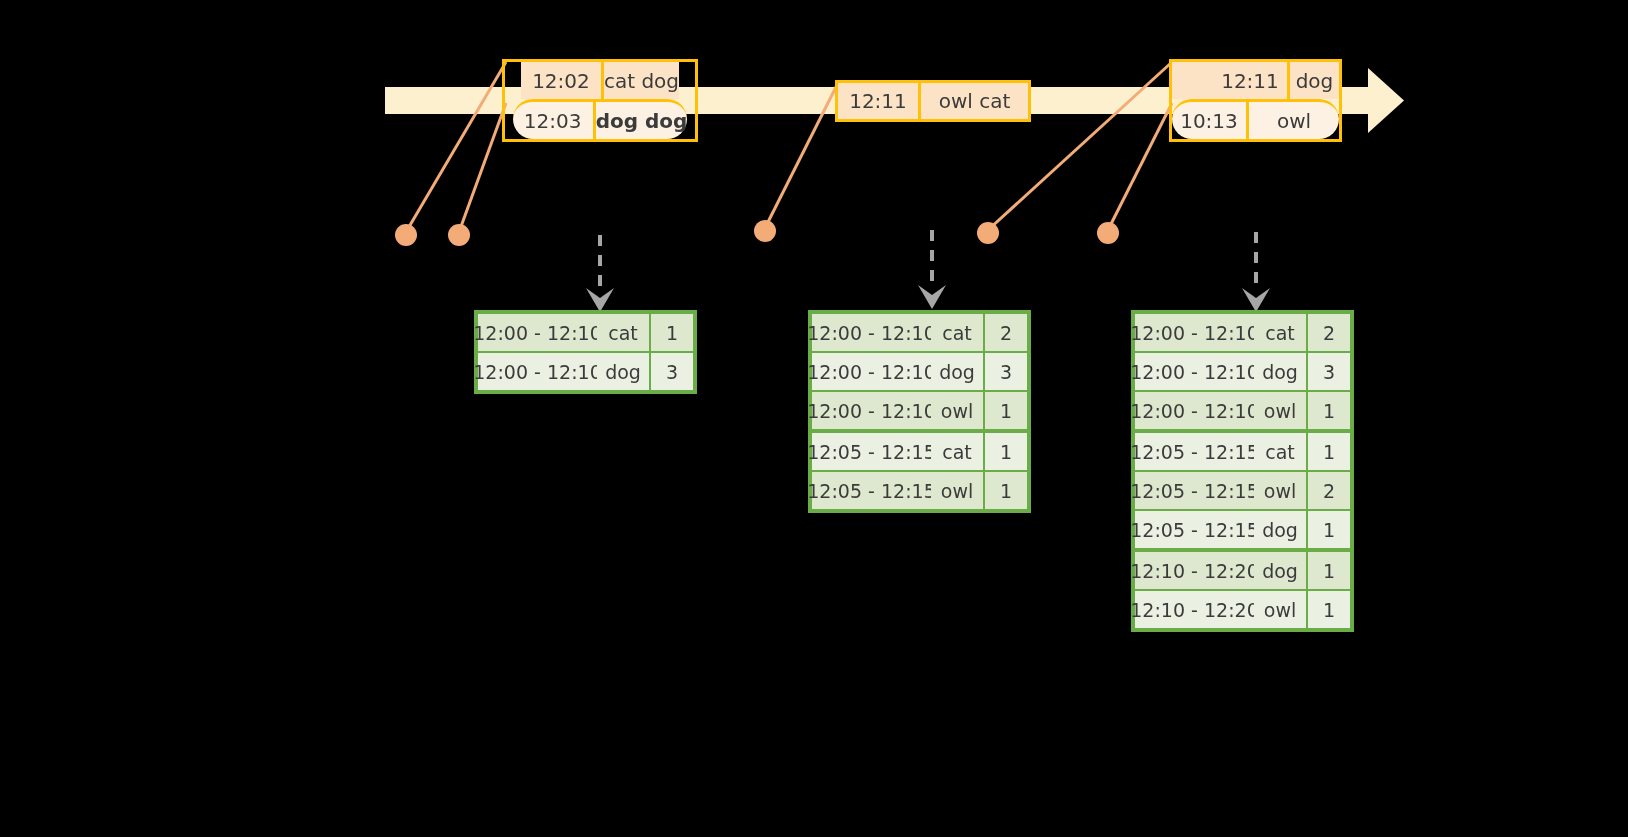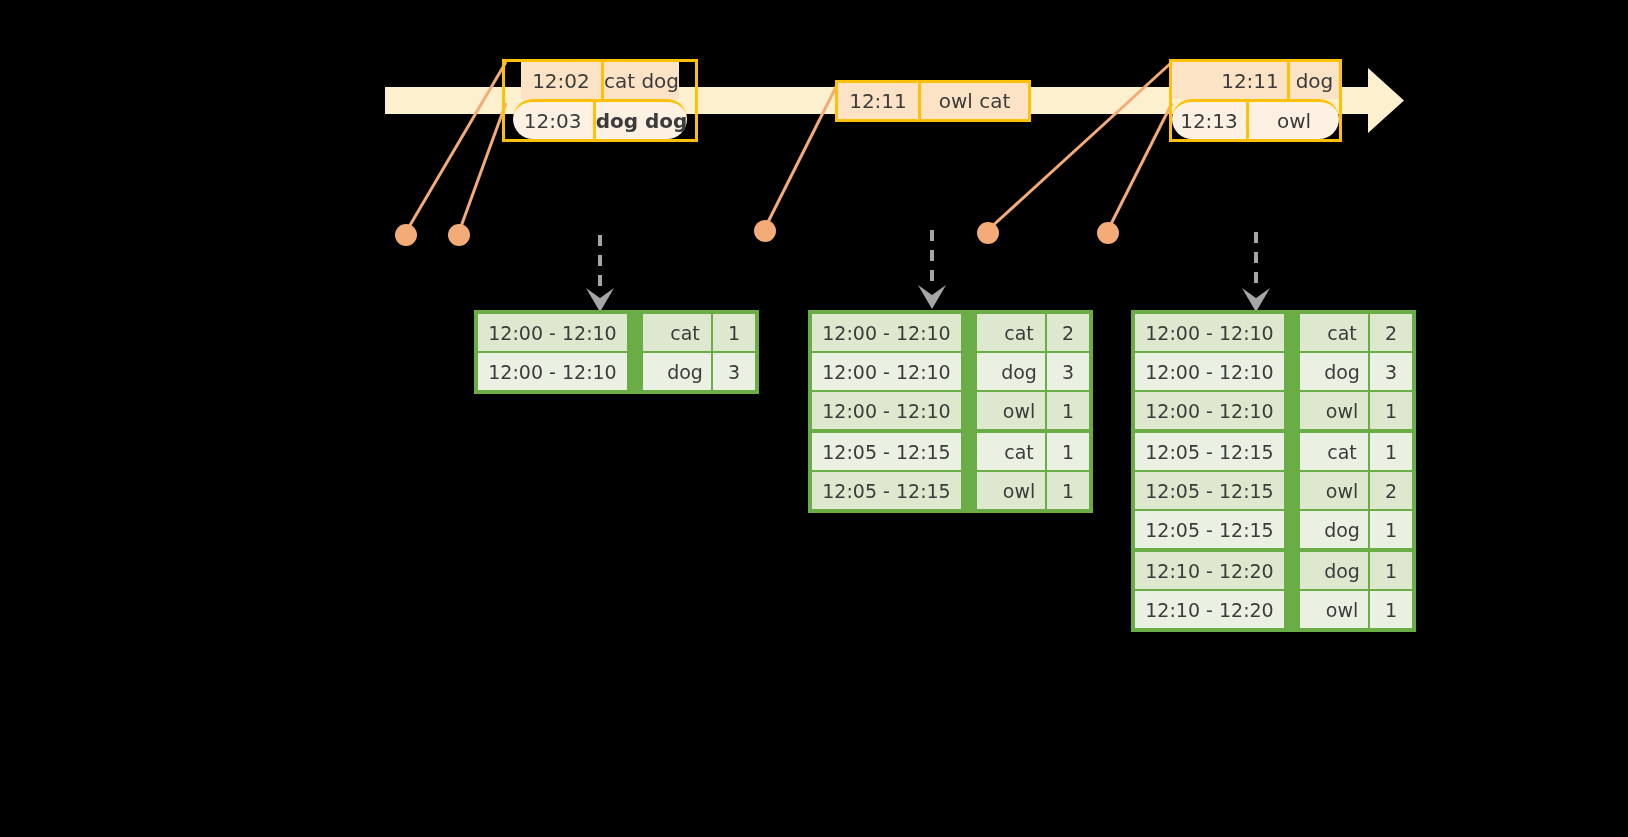--- a/index.html
+++ b/index.html
@@ -47,22 +47,22 @@
   .grp{display:flex;flex-direction:column;}
   .grp + .grp{margin-top:4px;}
   .rrow{display:flex;height:37px;}
   .rrow + .rrow{margin-top:2px;}
   .rrow.even .c{background:#dde8ce;}
   .rrow.odd  .c{background:#eaf1e3;}
   .c{
     display:flex;align-items:center;justify-content:center;
     font-size:19px;color:#3b3b3b;white-space:nowrap;
   }
-  .c.win{width:149px;}
-  .c.key{width:52px;margin-left:16px;padding-left:16px;}
+  .c.win{width:119px;}
+  .c.key{width:52px;margin-left:0;}
   .c.cnt{width:42px;margin-left:2px;}
 </style>
 </head>
 <body>
 
 <div id="stage">
 
   <svg class="lead" viewBox="0 0 1628 837">
 
     <path d="M385,87 L1368,87 L1368,68 L1404,100.5 L1368,133 L1368,114 L385,114 Z" fill="#fdf0cf"></path>
@@ -106,21 +106,21 @@
       <div class="evt-val" style="flex:1;">owl cat</div>
     </div>
   </div>
 
   <div class="evt" style="left:1169px;top:59px;width:173px;height:83px;">
     <div class="evt-row a">
       <div class="evt-time" style="width:74px;padding-left:41px;">12:11</div>
       <div class="evt-val" style="flex:1;">dog</div>
     </div>
     <div class="evt-row b">
-      <div class="evt-time" style="width:74px;">12:13</div>
+      <div class="evt-time" style="width:74px;">10:13</div>
       <div class="evt-val" style="flex:1;">owl</div>
     </div>
   </div>
 
   <div class="rtab" style="left:474px;top:310px;">
     <div class="grp">
       <div class="rrow even">
         <div class="c win">12:00 - 12:10</div>
         <div class="c key">cat</div>
         <div class="c cnt">1</div>

